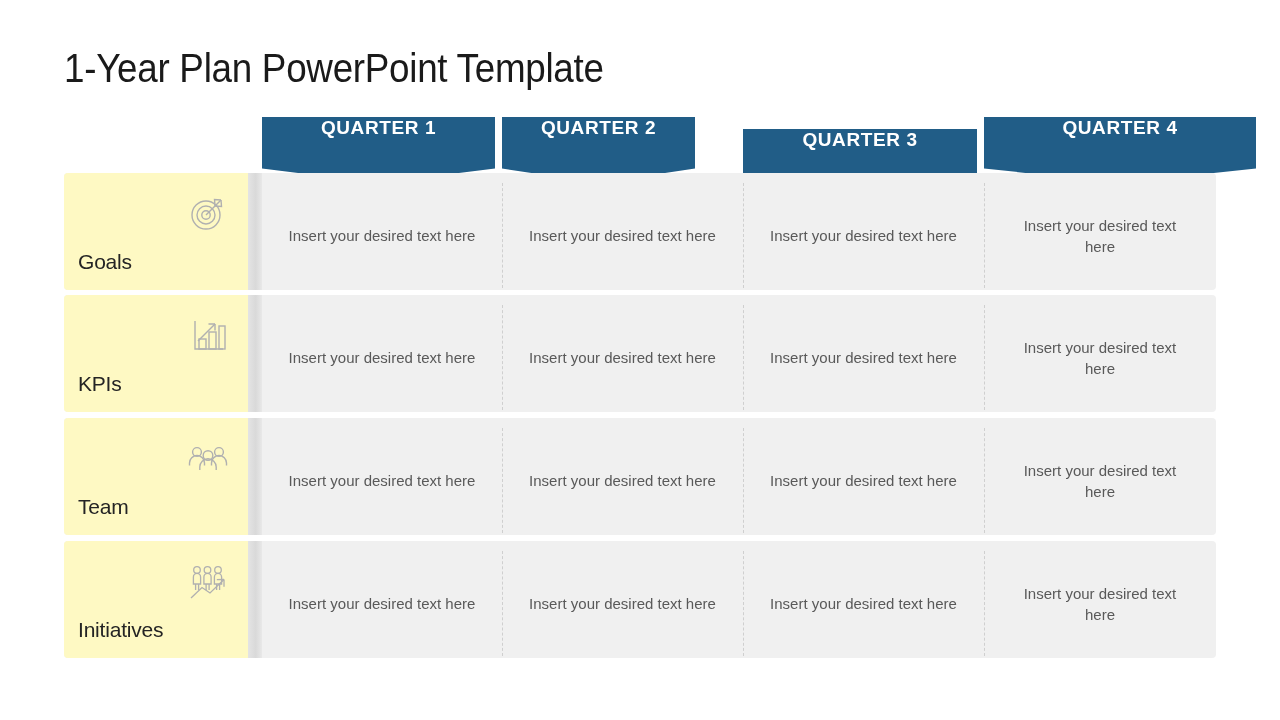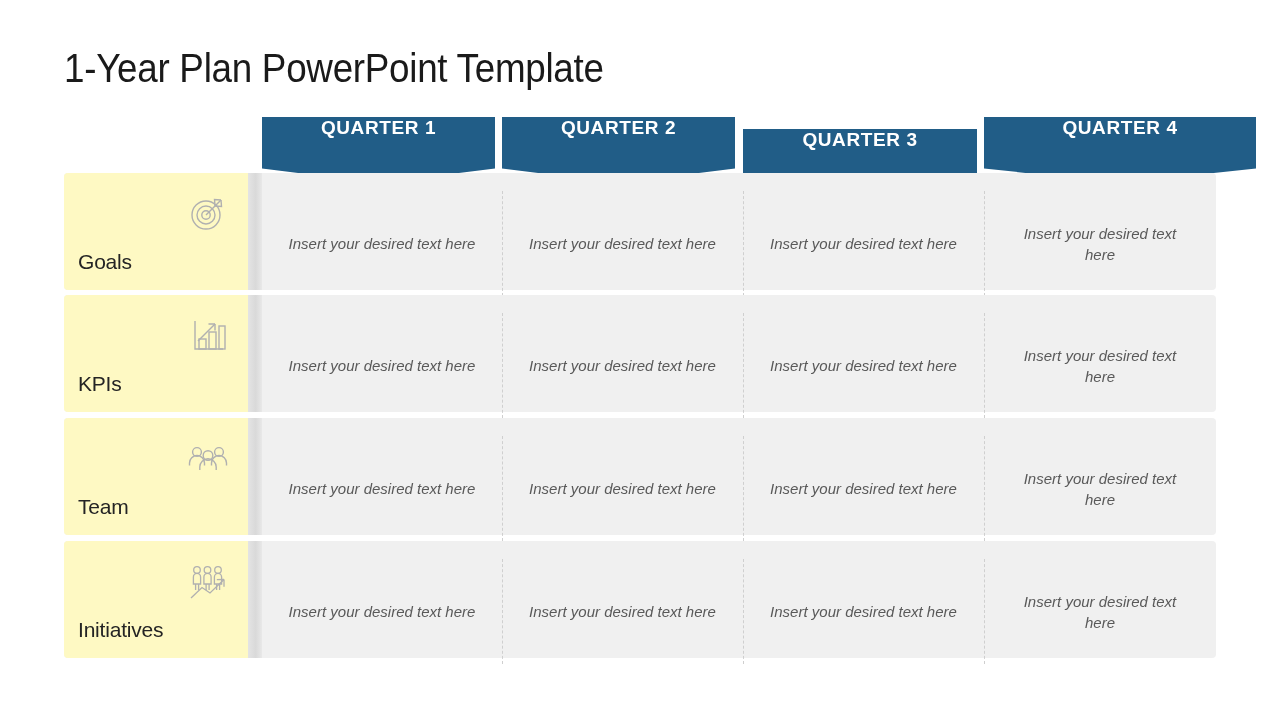--- a/index.html
+++ b/index.html
@@ -57,21 +57,21 @@
     font-weight: bold;
     letter-spacing: 0.6px;
     display: flex;
     align-items: flex-start;
     justify-content: center;
     box-sizing: border-box;
     -webkit-clip-path: polygon(0 0, 100% 0, 100% 78%, 50% 100%, 0 78%);
     clip-path: polygon(0 0, 100% 0, 100% 78%, 50% 100%, 0 78%);
   }
   .qhead.q1 { left: 198px;  width: 233px; }
-  .qhead.q2 { left: 438px;  width: 233px; }
+  .qhead.q2 { left: 438px;  width: 193px; }
   .qhead.q3 { left: 679px;  width: 234px; margin-top: 12px; }
   .qhead.q4 { left: 920px;  width: 272px; }
 
   
   .row {
     position: absolute;
     left: 0;
     width: 1152px;
     height: 117px;
     background: #F0F0F0;
@@ -119,24 +119,23 @@
     font-size: 21px;
     color: #242424;
     font-weight: 400;
     letter-spacing: -0.2px;
   }
 
   
   .cells {
     position: absolute;
     left: 198px;
-    top: 12px;
+    top: 4px;
     width: 954px;
     height: 117px;
-    font-style: italic;
   }
   .cell {
     position: absolute;
     top: 0;
     height: 117px;
     display: flex;
     align-items: center;
     justify-content: center;
     text-align: center;
     font-size: 15px;

